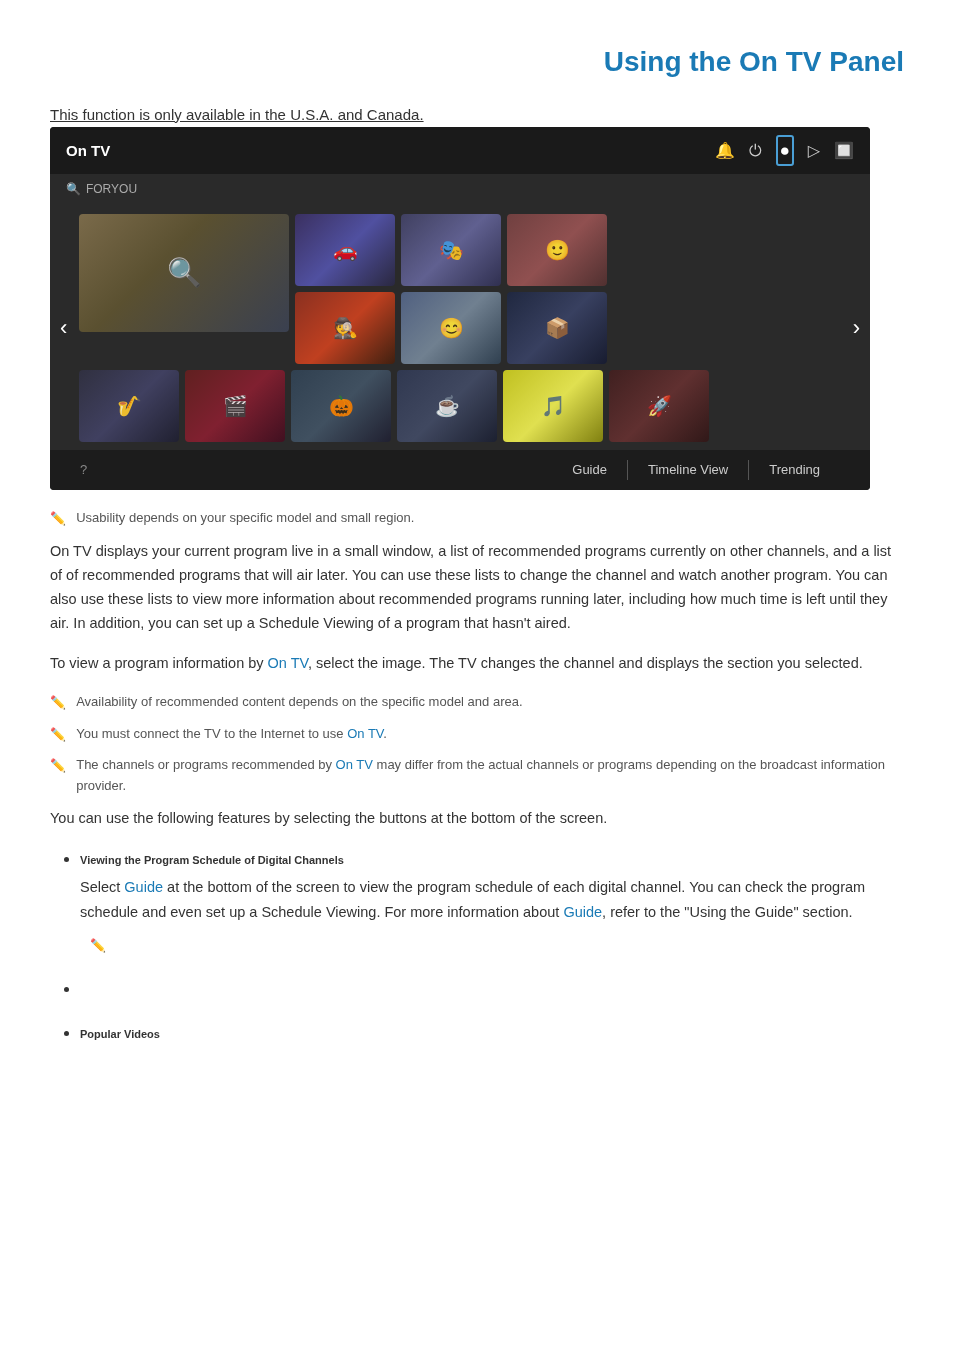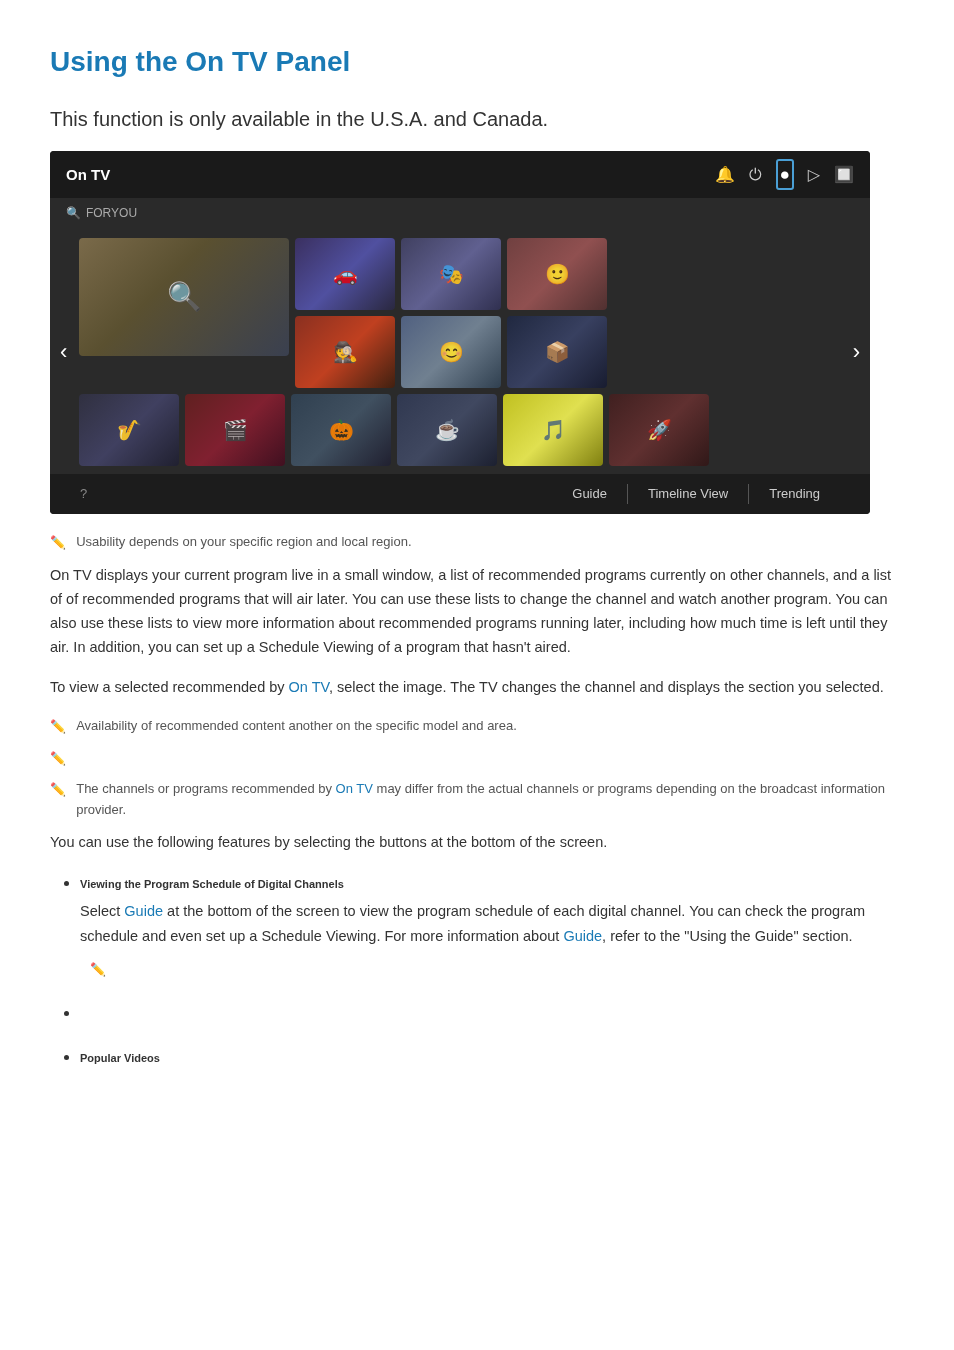--- a/index.html
+++ b/index.html
@@ -11,25 +11,26 @@
       font-size: 15px;
       line-height: 1.6;
       max-width: 954px;
     }
 
     h1 {
       color: #1a7ab5;
       font-size: 28px;
       font-weight: bold;
       margin-bottom: 18px;
+      text-align: right;
     }
 
     .intro-text {
-      margin-bottom: 16px;
-      font-size: 20px;
+      font-size: 15px;
+      text-decoration: underline;
     }
 
     
     .tv-panel {
       background: #2a2a2a;
       border-radius: 4px;
       padding: 0;
       margin-bottom: 18px;
       overflow: hidden;
       width: 100%;
@@ -348,36 +349,37 @@
     <div class="tv-footer-links">
       <span class="tv-footer-link">Guide</span>
       <span class="tv-footer-link">Timeline View</span>
       <span class="tv-footer-link">Trending</span>
     </div>
   </div>
 </div>
 
 <div class="note">
   <span class="note-icon">✏️</span>
-  <span class="note-text">Usability depends on your specific region and local region.</span>
+  <span class="note-text">Usability depends on your specific model and small region.</span>
 </div>
 
 <p class="body-text">On TV displays your current program live in a small window, a list of recommended programs currently on other channels, and a list of of recommended programs that will air later. You can use these lists to change the channel and watch another program. You can also use these lists to view more information about recommended programs running later, including how much time is left until they air. In addition, you can set up a Schedule Viewing of a program that hasn't aired.</p>
 
 <p class="body-text">
-  <span>To view a selected recommended by </span><a class="link-blue">On TV</a><span>, select the image. The TV changes the channel and displays the section you selected.</span>
+  <span>To view a program information by </span><a class="link-blue">On TV</a><span>, select the image. The TV changes the channel and displays the section you selected.</span>
 </p>
 
 <div class="note">
   <span class="note-icon">✏️</span>
-  <span class="note-text">Availability of recommended content another on the specific model and area.</span>
+  <span class="note-text">Availability of recommended content depends on the specific model and area.</span>
 </div>
 
 <div class="note">
   <span class="note-icon">✏️</span>
+  <span class="note-text">You must connect the TV to the Internet to use <a class="link-blue">On TV</a>.</span>
 </div>
 
 <div class="note">
   <span class="note-icon">✏️</span>
   <span class="note-text">The channels or programs recommended by <a class="link-blue">On TV</a> may differ from the actual channels or programs depending on the broadcast information provider.</span>
 </div>
 
 <p class="body-text">You can use the following features by selecting the buttons at the bottom of the screen.</p>
 
 <ul class="feature-list">

